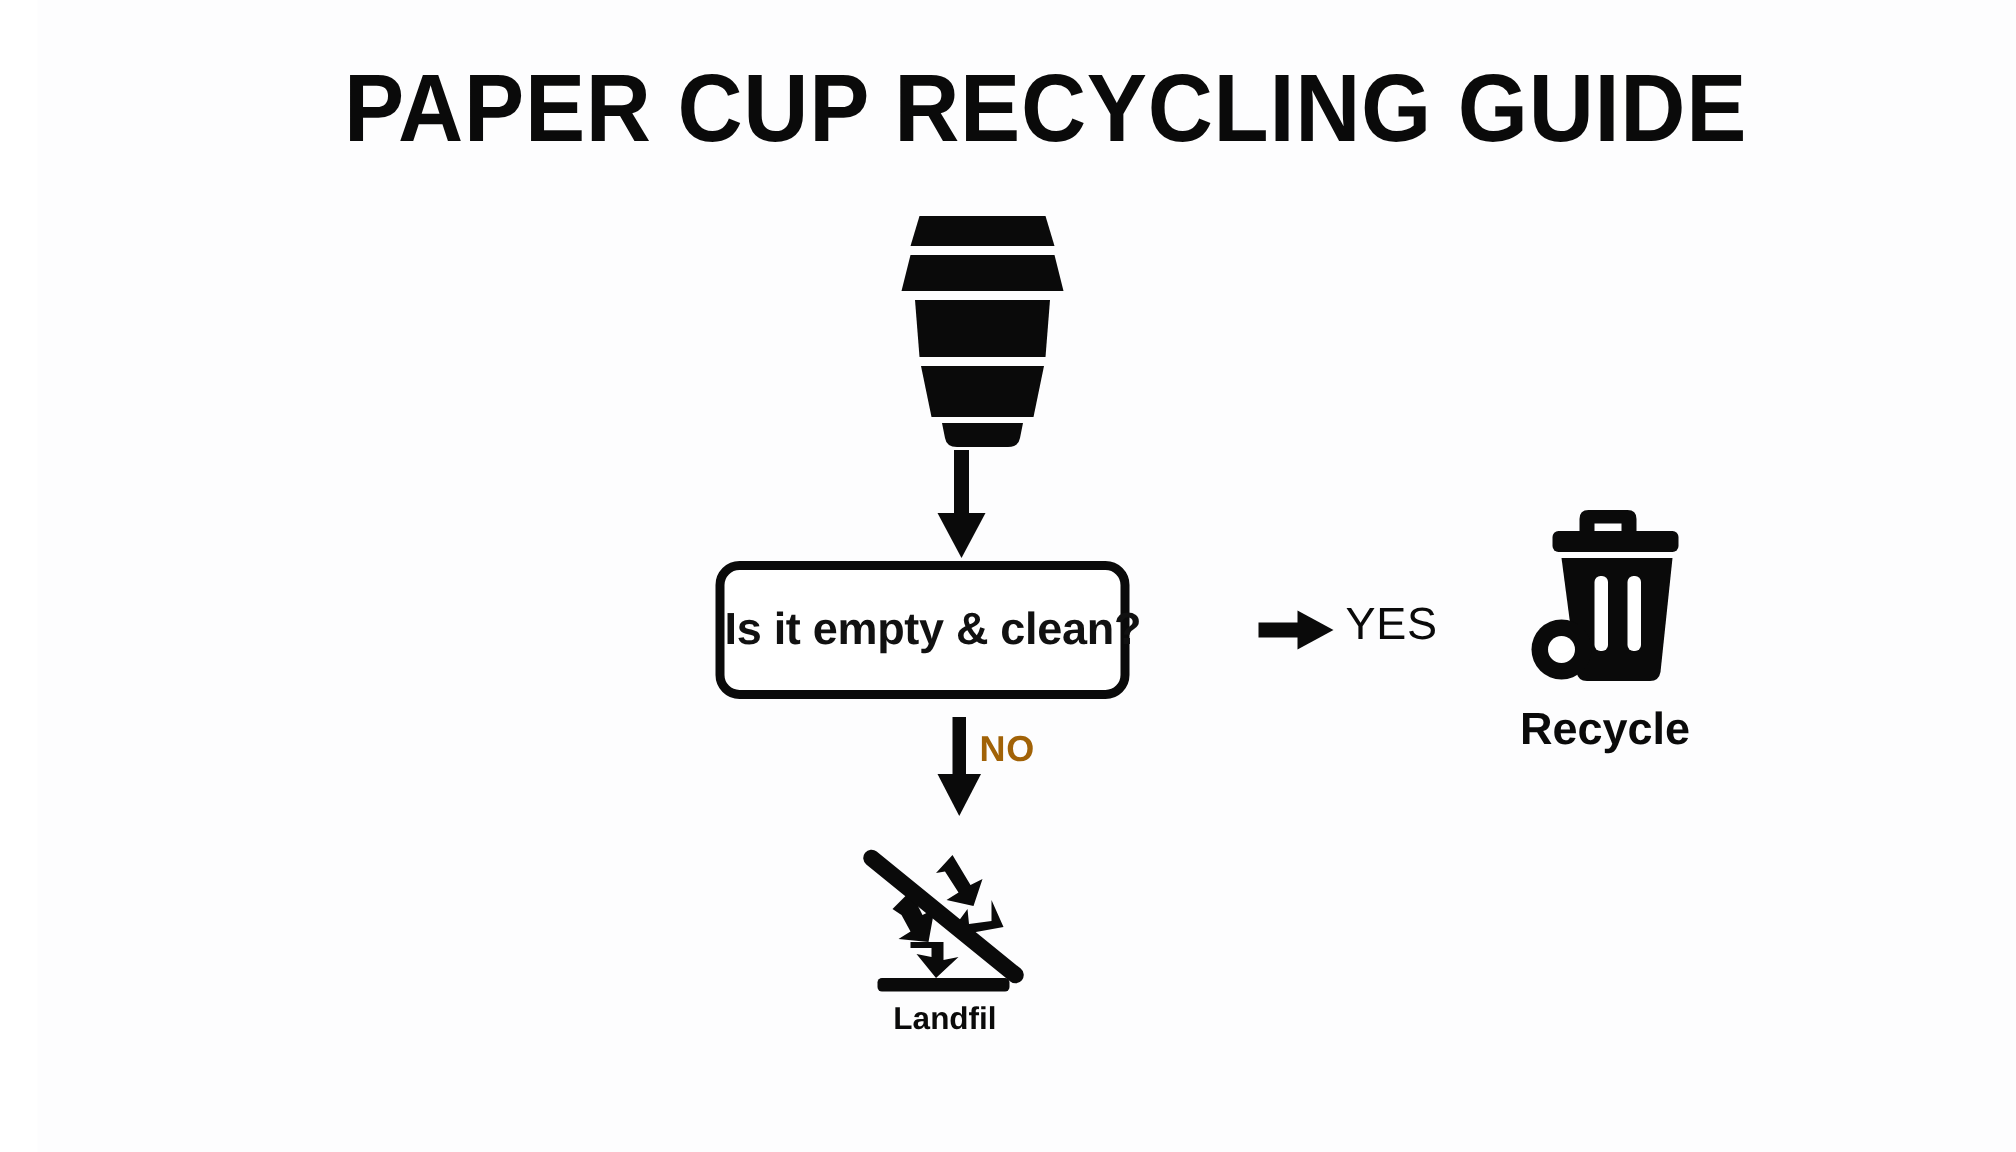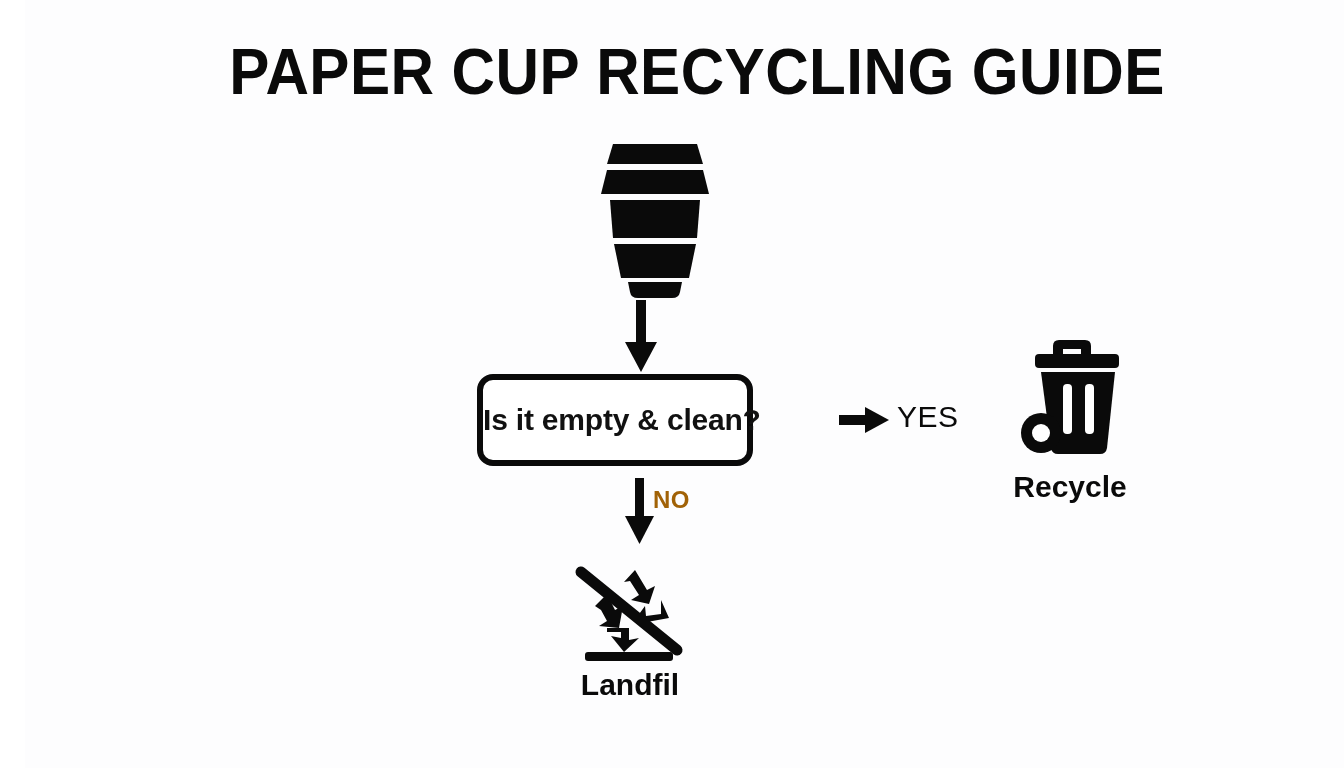--- a/index.html
+++ b/index.html
@@ -99,21 +99,21 @@
     color: #a16207;
   }
 
   
   #landfill-icon { left: 552px; top: 566px; width: 104px; height: 98px; }
   #landfill-label {
     left: 500px;
     top: 668px;
     width: 210px;
     text-align: center;
-    font-size: 30px;
+    font-size: 21px;
     font-weight: bold;
     color: #0a0a0a;
   }
 
   svg { display: block; overflow: visible; }
 </style>
 </head>
 <body>
 
 <div id="canvas">

